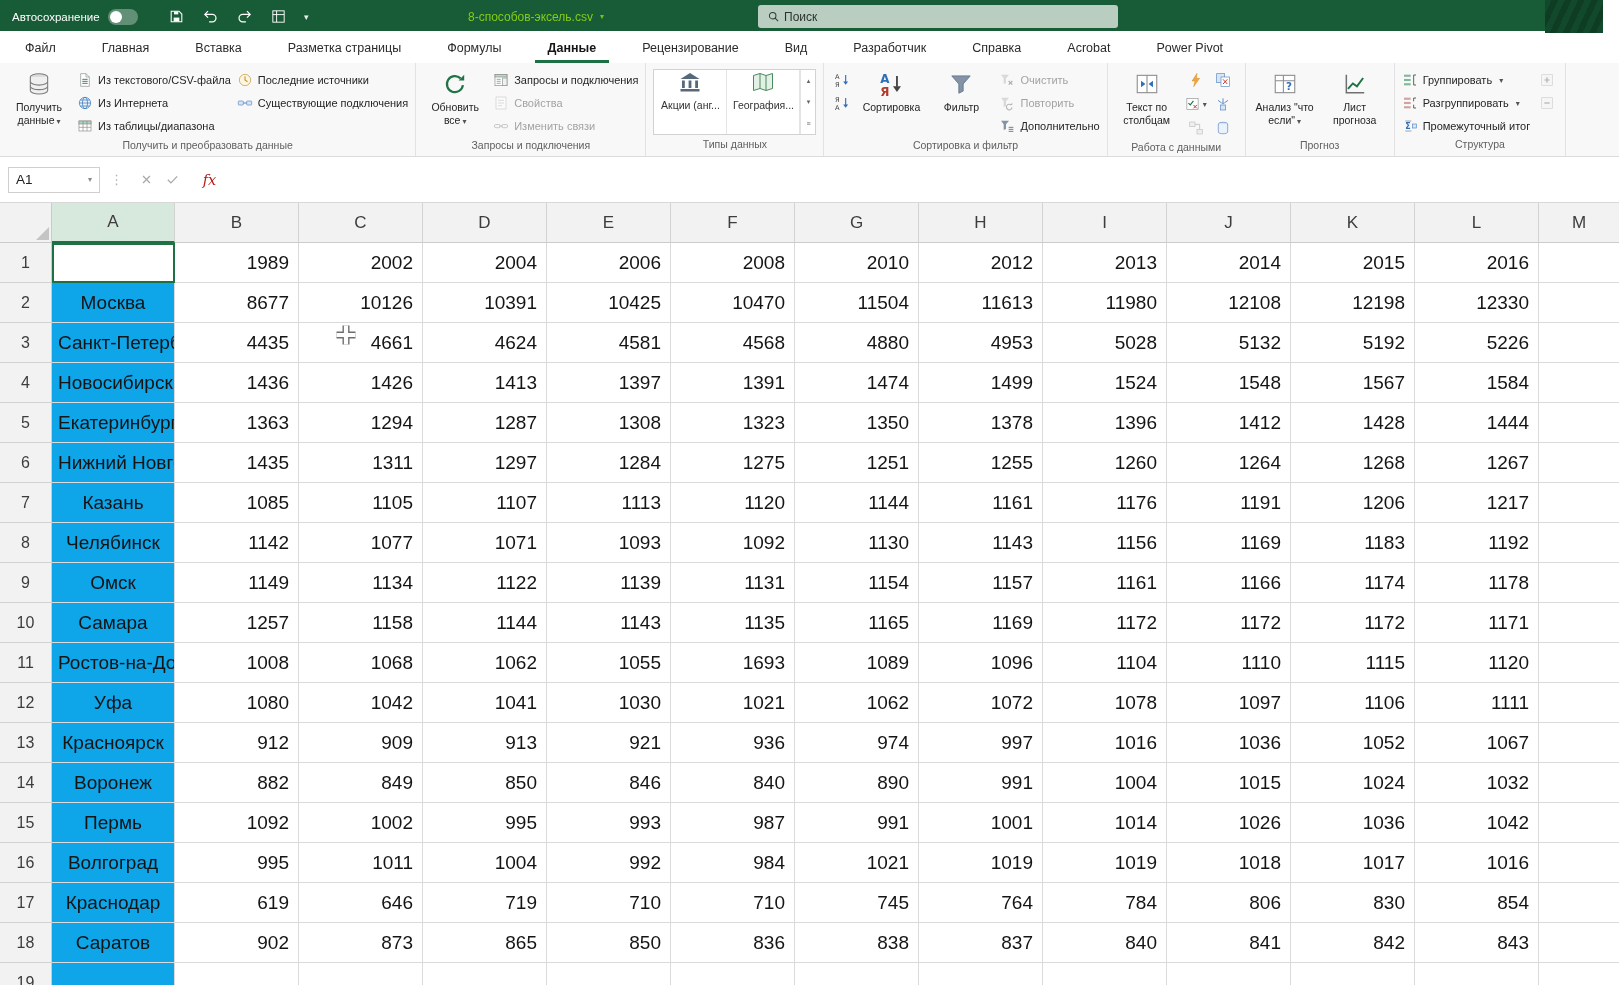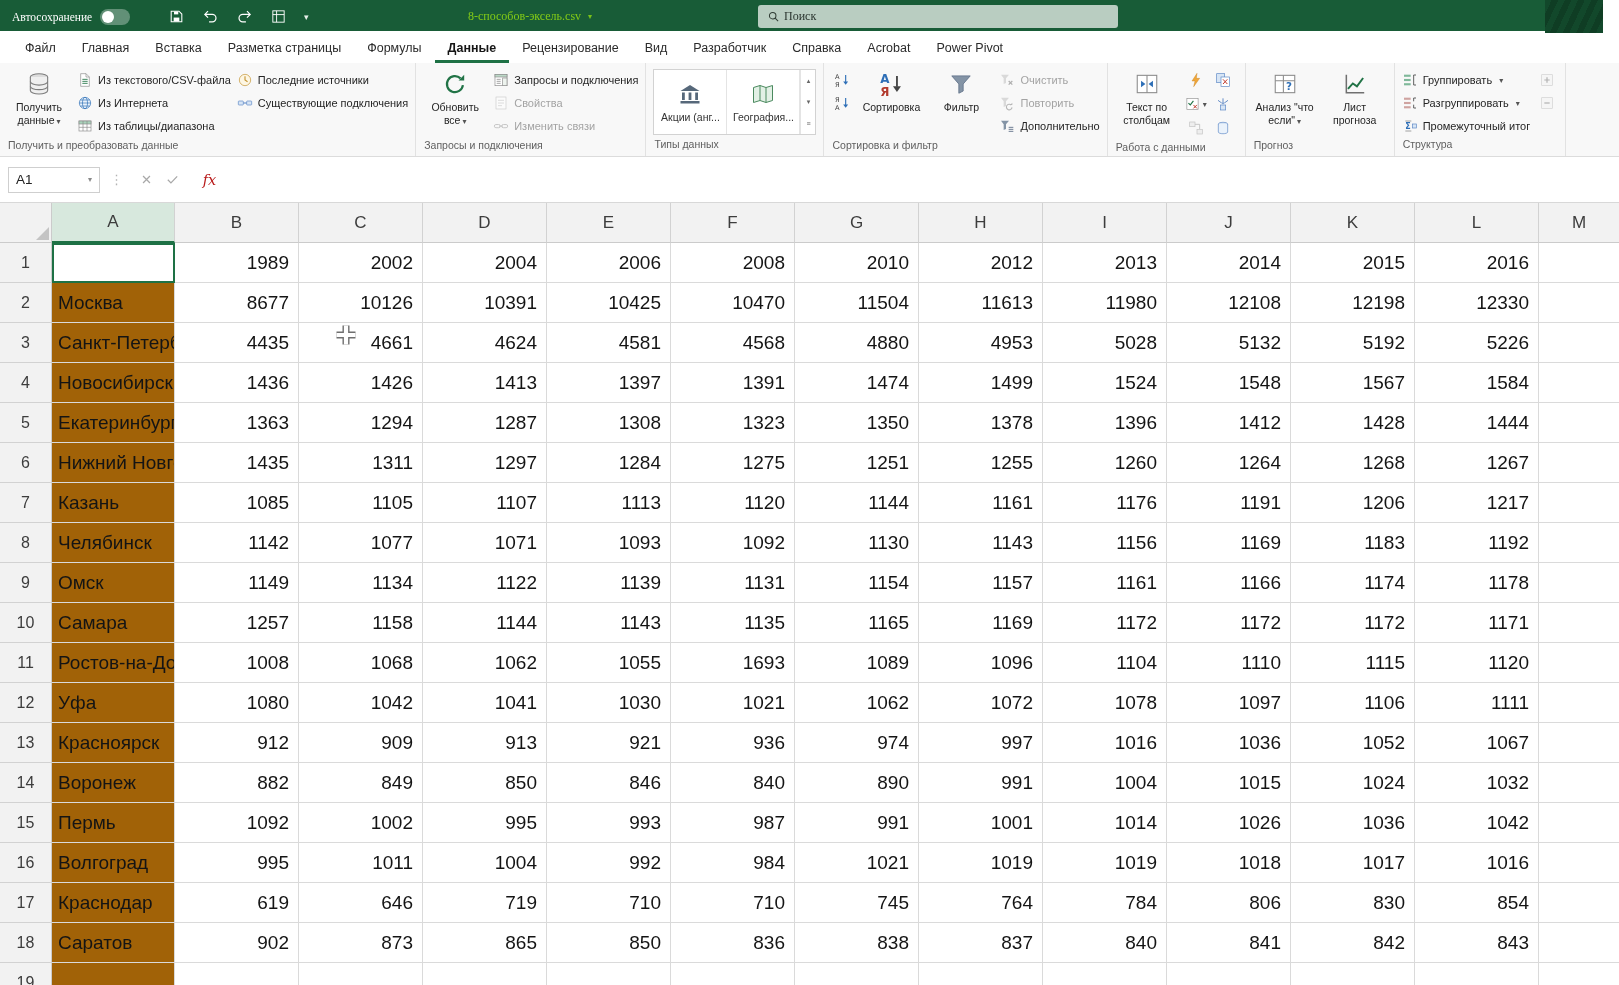--- a/index.html
+++ b/index.html
@@ -2,60 +2,60 @@
 <html><head>
 <meta charset="utf-8">
 <style>
   * { margin:0; padding:0; box-sizing:border-box; }
   html,body { width:1619px; height:985px; overflow:hidden; }
   body { font-family:"Liberation Sans", sans-serif; background:#fff; position:relative; }
   svg { display:block; width:100%; height:100%; }
   svg text { font-family:"DejaVu Sans", sans-serif; }
 
   
-  .titlebar { position:absolute; top:0; left:0; right:16px; height:31px; background:#185c37; color:#fff;font-family:Liberation Serif, serif; }
+  .titlebar { position:absolute; top:0; left:0; right:16px; height:31px; background:#185c37; color:#fff; }
   .autosave { position:absolute; left:12px; top:0; height:33px; display:flex; align-items:center; gap:8px; font-size:11.5px; }
   .toggle { width:30px; height:16px; border-radius:9px; background:rgba(255,255,255,.32); position:relative; cursor:pointer; }
   .knob { position:absolute; left:2px; top:2px; width:12px; height:12px; border-radius:50%; background:#fff; }
   .qat { position:absolute; left:168px; top:0; height:33px; display:flex; align-items:center; gap:17px; }
   .qbtn { width:17px; height:17px; display:inline-flex; }
   .qcaret { font-size:9px; color:#e8f0ea; }
   .fname { position:absolute; left:468px; top:0; height:33px; display:flex; align-items:center; gap:7px; font-size:12px; color:#84cc16; white-space:nowrap; }
   .fn-caret { font-size:8px; opacity:.9; }
   .search { position:absolute; left:758px; top:5px; width:360px; height:23px; background:#b9cdc1; border-radius:3px; display:flex; align-items:center; padding:0 9px; gap:4px; }
   .s-icn { width:13px; height:13px; flex:none; }
   .search input { flex:1; background:transparent; border:none; outline:none; font-size:12px; color:#1c1c1c; font-family:inherit; }
   .search input::placeholder { color:#2b352f; opacity:1; }
   .avatar { position:absolute; right:0; top:0; width:58px; height:33px; background:repeating-linear-gradient(115deg,#12482b 0 6px,#0f3d24 6px 12px); }
 
   
-  .tabrow { position:absolute; top:33px; left:0; right:0; height:30px; background:#fff; display:flex; align-items:center; padding-left:12px; }
+  .tabrow { position:absolute; top:33px; left:0; right:0; height:30px; background:#fff; display:flex; align-items:center; padding-left:12px;gap:20px; }
   .tab { padding:0 13px; font-size:12.5px; color:#2b2b2b; line-height:30px; white-space:nowrap; cursor:pointer; }
   .tab.active { font-weight:bold; color:#161616; box-shadow:inset 0 -3px 0 #1e7145; }
 
   
   .ribbon { position:absolute; top:63px; left:0; right:0; height:94px; background:#f8f8f8; border-bottom:1px solid #dcdcdc; display:flex; }
   .rgroup { position:relative; border-right:1px solid #e2e2e2; display:flex; flex-direction:column; flex:none; }
   .rgroup.fill { flex:1; border-right:none; }
   .rg-items { flex:1; display:flex; align-items:flex-start; padding:4px 7px 0; gap:6px; }
-  .rg-label { height:18px; font-size:10.5px; color:#5f5f5f; white-space:nowrap; padding:0 8px; overflow:hidden; }
+  .rg-label { height:18px; text-align:center; font-size:10.5px; color:#5f5f5f; white-space:nowrap; padding:0 8px; overflow:hidden; }
   .btn-large { width:64px; height:72px; display:flex; flex-direction:column; align-items:center; text-align:center; font-size:10.5px; line-height:12.5px; color:#252525; padding-top:4px; cursor:pointer; }
   .btn-large .icn { width:26px; height:26px; margin-bottom:4px; flex:none; }
   .bl-label { white-space:normal; }
   .v-stack { display:flex; flex-direction:column; gap:3px; padding-top:3px; }
   .btn-small { display:flex; align-items:center; gap:5px; font-size:11px; color:#252525; height:20px; white-space:nowrap; cursor:pointer; }
   .btn-small .icn { width:16px; height:16px; flex:none; }
   .btn-tiny { width:22px; height:20px; display:flex; align-items:center; justify-content:center; gap:1px; cursor:pointer; }
   .btn-tiny .icn { width:16px; height:16px; }
   .icon-grid { display:grid; grid-template-columns:26px 26px; grid-auto-rows:23px; gap:1px; padding-top:3px; }
   .caret { font-size:8px; color:#555; margin-left:2px; }
   .dim { color:#a3a3a3 !important; }
   .dim .icn { opacity:.45; filter:grayscale(1); }
   .gallery { display:flex; border:1px solid #d2d2d2; background:#fff; margin-top:2px; }
-  .gcell { width:73px; height:64px; border-right:1px solid #e4e4e4; display:flex; flex-direction:column; align-items:center; justify-content:center; font-size:10.5px; color:#333; cursor:pointer; white-space:nowrap; overflow:hidden; }
+  .gcell { width:73px; height:64px; border-right:1px solid #e4e4e4; display:flex; flex-direction:column; align-items:center; font-size:10.5px; color:#333; cursor:pointer; white-space:nowrap; overflow:hidden; }
   .gcell .icn { width:24px; height:24px; margin-bottom:5px; }
   .gscroll { width:15px; display:flex; flex-direction:column; border-left:1px solid #e4e4e4; }
   .gs-btn { flex:1; display:flex; align-items:center; justify-content:center; font-size:7px; color:#666; cursor:pointer; }
 
   
   .fbar { position:absolute; top:157px; left:0; right:0; height:46px; background:#fff; border-bottom:1px solid #d8d8d8; display:flex; align-items:center; padding-left:8px; }
   .namebox { width:92px; height:26px; border:1px solid #cfcfcf; display:flex; align-items:center; padding:0 7px; font-size:13.5px; color:#222; background:#fff; cursor:pointer; }
   .nb-caret { margin-left:auto; font-size:8px; color:#8a8a8a; }
   .fb-dots { color:#b3b3b3; margin:0 10px; font-size:13px; cursor:col-resize; }
   .fb-btn { width:26px; height:24px; display:flex; align-items:center; justify-content:center; cursor:pointer; }
@@ -70,21 +70,21 @@
   .tri { position:absolute; right:2px; bottom:2px; width:0; height:0; border-left:13px solid transparent; border-bottom:13px solid #c4c4c4; }
   .colh { width:124px; flex:none; background:#f2f2f2; border-right:1px solid #d2d2d2; border-bottom:1px solid #cbcbcb; text-align:center; line-height:39px; font-size:17px; color:#3d3d3d; cursor:pointer; }
   .colh.cA { width:123px; }
   .colh.sel { background:#d7e8dd; border-bottom:2px solid #1e7145; line-height:37px; }
   .colh.last { flex:1; border-right:none; }
   .grow { display:flex; height:40px; }
   .rowh { width:52px; flex:none; background:#f2f2f2; border-right:1px solid #cbcbcb; border-bottom:1px solid #d2d2d2; text-align:center; line-height:39px; font-size:16px; color:#3d3d3d; cursor:pointer; }
   .cell { width:124px; flex:none; border-right:1px solid #dadada; border-bottom:1px solid #dadada; font-size:19px; line-height:39px; padding:0 9px; white-space:nowrap; overflow:hidden; color:#141414; cursor:cell; }
   .cell.cA { width:123px; padding:0 6px; }
   .cell.num { text-align:right; }
-  .cell.selfill { background:#a16207; }
+  .cell.selfill { background:#0ea5e9;text-align:center; }
   .cell.active { outline:2px solid #1e7145; outline-offset:-2px; background:#fff; }
   .cell.last { flex:1; border-right:none; }
 
   .cursor { position:absolute; left:334px; top:323px; width:24px; height:24px; pointer-events:none; z-index:50; }
 </style>
 </head>
 <body>
 
 <div class="app">
 

